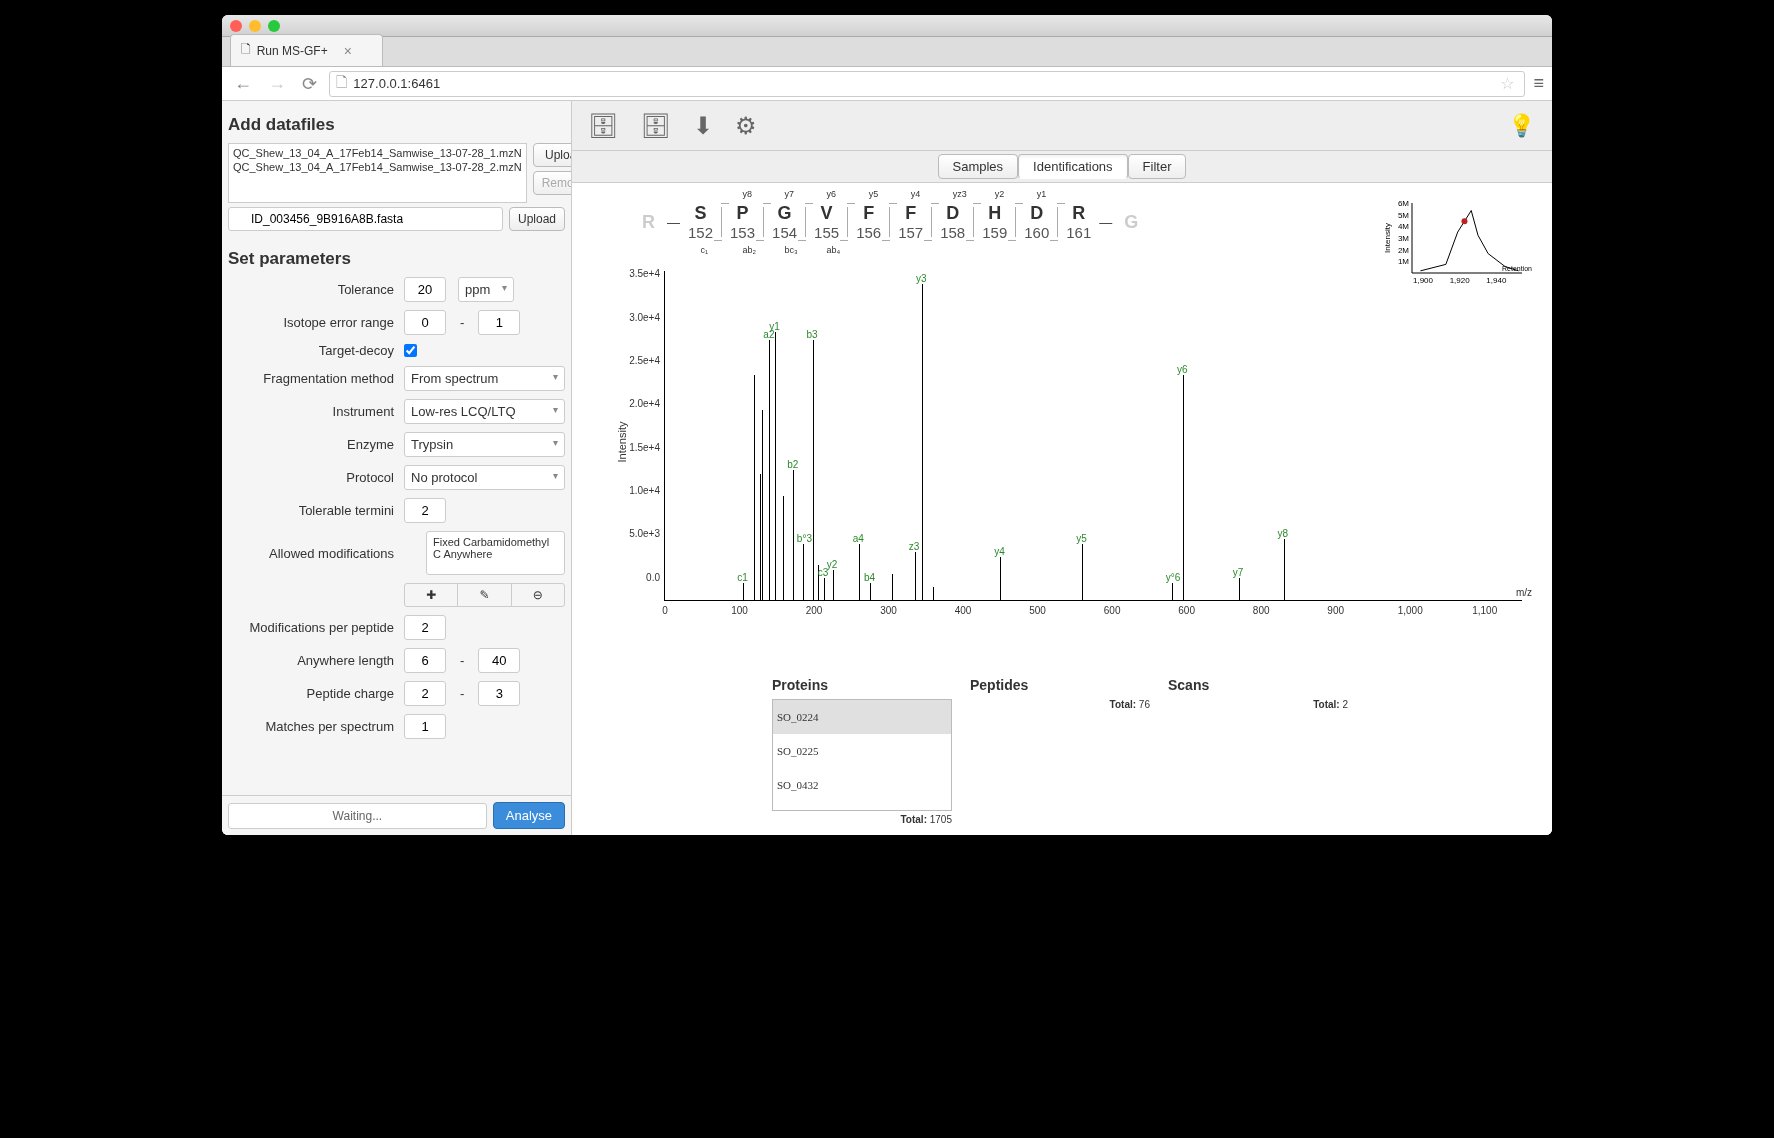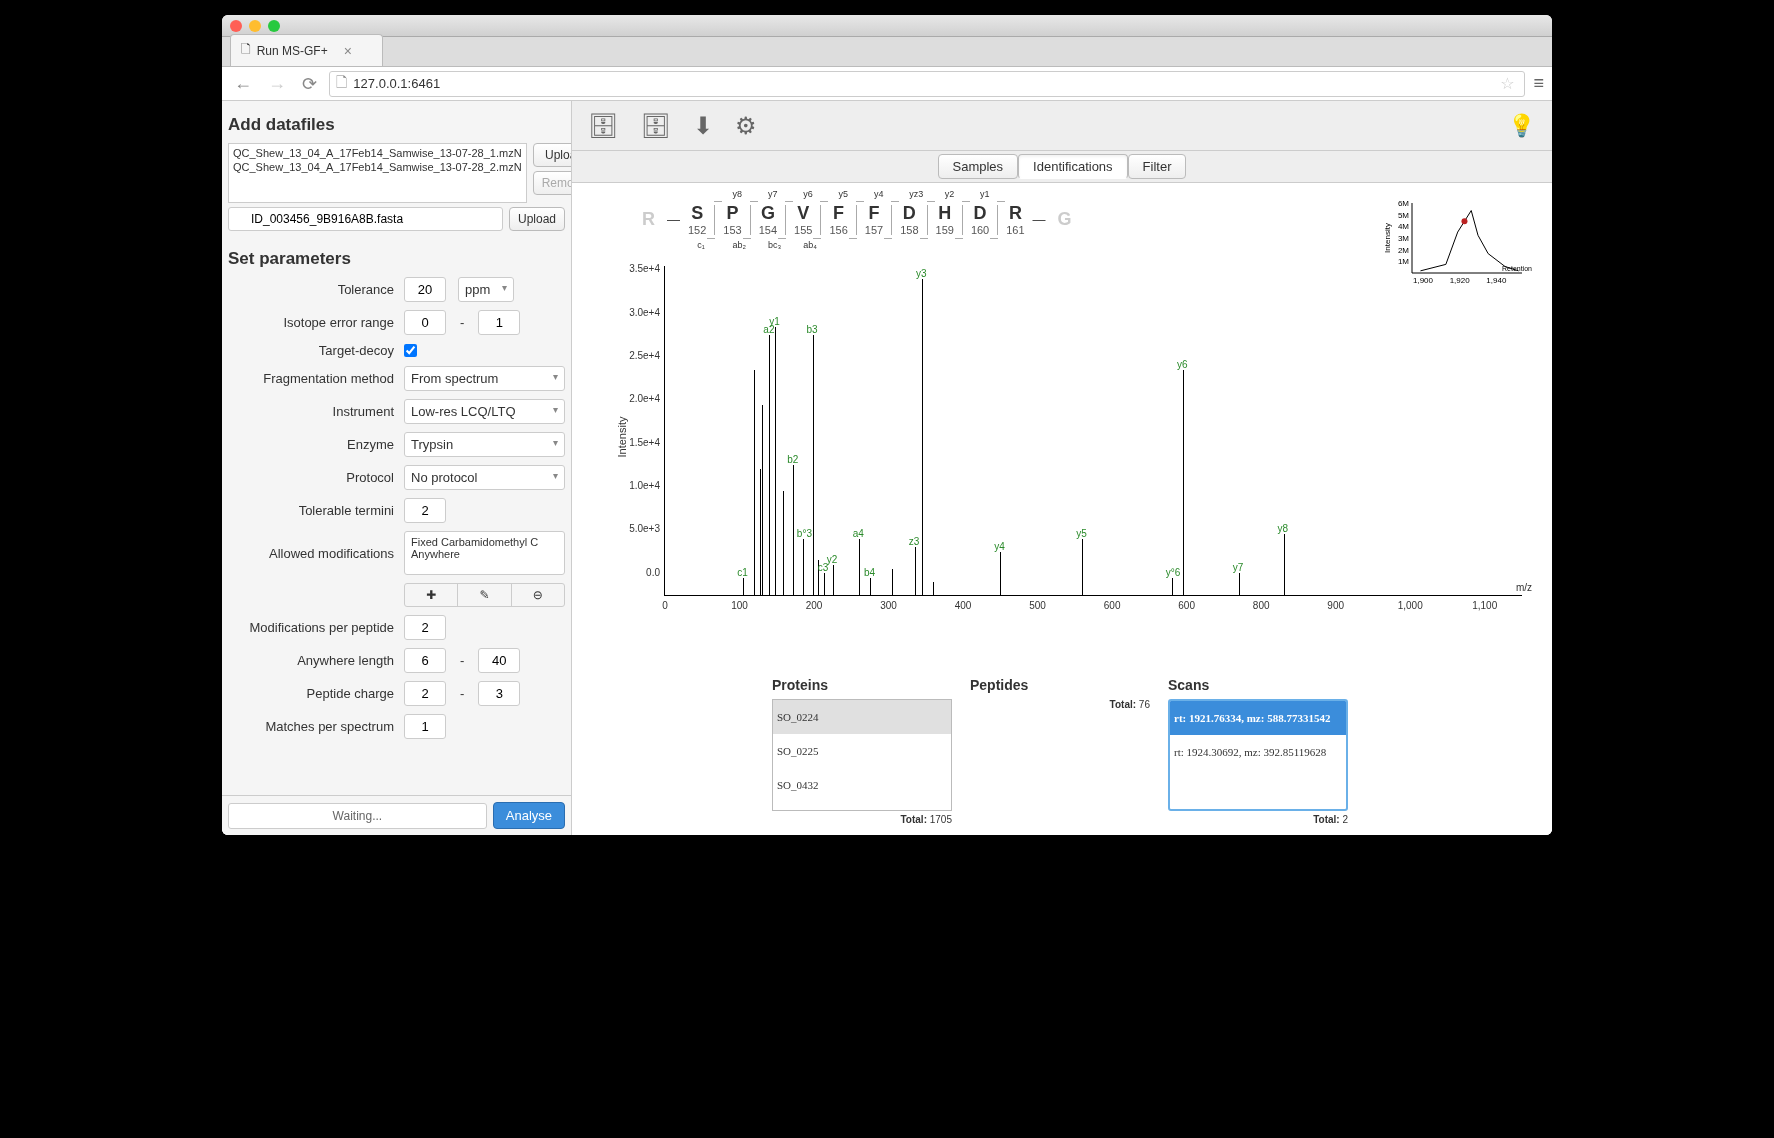--- a/index.html
+++ b/index.html
@@ -29,39 +29,39 @@
 .btn.disabled { color: #aaa; }
 .txt-in { background: #fff; border: 1px solid #ccc; border-radius: 3px; padding: 4px 22px; font-size: 12px; width: 100%; }
 .param-row { display: flex; align-items: center; margin-bottom: 8px; }
 .param-label { width: 176px; text-align: right; padding-right: 10px; font-size: 13px; }
 .param-ctrl { flex: 1; display: flex; gap: 12px; align-items: center; }
 .num-in { width: 42px; text-align: center; border: 1px solid #ccc; border-radius: 3px; padding: 4px; font-size: 13px; }
 .sel { flex: 1; border: 1px solid #ccc; border-radius: 3px; padding: 4px 6px; font-size: 13px; background: #fff; position: relative; }
 .sel::after { content: "▾"; position: absolute; right: 6px; color: #888; font-size: 10px; }
 .sel.small { flex: 0 0 56px; }
 .dash { padding: 0 2px; }
-.mod-box { flex: 1; background: #fff; border: 1px solid #ccc; border-radius: 3px; font-size: 11px; padding: 4px 6px; height: 44px; }
+.mod-box { flex: 1; background: #fff; border: 1px solid #ccc; border-radius: 3px; font-size: 11px; padding: 4px 6px; height: 44px; margin-left: 22px; }
 .mod-actions { flex: 1; display: flex; border: 1px solid #ccc; border-radius: 3px; overflow: hidden; }
 .mod-actions div { flex: 1; text-align: center; padding: 4px; border-right: 1px solid #ccc; font-size: 12px; }
 .mod-actions div:last-child { border-right: none; }
 .side-bottom { border-top: 1px solid #ccc; padding: 6px; display: flex; gap: 6px; align-items: center; }
 .progress { flex: 1; background: #fff; border: 1px solid #ccc; border-radius: 3px; height: 26px; display: flex; align-items: center; justify-content: center; font-size: 12px; color: #666; }
 .analyse { background: #3b8ddb; color: #fff; border: 1px solid #2a6db0; border-radius: 4px; padding: 5px 12px; font-size: 13px; }
 .main-area { flex: 1; display: flex; flex-direction: column; background: #fff; }
 .toolbar { height: 50px; background: #eee; border-bottom: 1px solid #ccc; display: flex; align-items: center; padding: 0 16px; gap: 22px; }
 .tool-icon { font-size: 24px; color: #666; }
 .lightbulb { margin-left: auto; font-size: 22px; color: #aaa; }
 .tabsrow { height: 32px; background: #eee; display: flex; justify-content: center; align-items: center; border-bottom: 1px solid #ccc; }
 .ptab { border: 1px solid #bbb; border-radius: 4px; padding: 4px 14px; font-size: 13px; background: linear-gradient(#fff,#eee); }
 .ptab.active { background: #fff; border-bottom-color: #fff; box-shadow: inset 0 2px 3px rgba(0,0,0,0.05); }
 .viz { flex: 1; position: relative; padding: 10px 20px; overflow: hidden; }
 .pepseq { display: flex; align-items: center; gap: 2px; margin: 10px 0 10px 40px; font-family: Arial; }
 .aa-block { display: flex; flex-direction: column; align-items: center; position: relative; padding: 0 6px; }
 .aa-letter { font-size: 18px; font-weight: bold; }
-.aa-num { font-size: 11px; color: #555; }
+.aa-num { font-size: 15px; color: #555; }
 .aa-term { color: #ccc; font-size: 18px; font-weight: bold; padding: 0 10px; }
 .aa-frag-top { position: absolute; top: -14px; left: 50%; font-size: 9px; color: #333; }
 .aa-frag-bot { position: absolute; bottom: -14px; left: 50%; font-size: 9px; color: #333; }
 .aa-divider { width: 1px; height: 30px; background: #aaa; align-self: center; position: relative; }
 .aa-divider::before { content: ""; position: absolute; top: -4px; left: 0; width: 8px; height: 1px; background: #aaa; }
 .aa-divider::after { content: ""; position: absolute; bottom: -4px; right: 0; width: 8px; height: 1px; background: #aaa; }
 .spectrum { position: relative; height: 350px; margin-top: 30px; margin-left: 20px; }
 .spec-yaxis { position: absolute; left: 0; top: 0; bottom: 20px; width: 48px; }
 .spec-ylabel { position: absolute; left: -10px; top: 50%; transform: rotate(-90deg); transform-origin: center; font-size: 11px; }
 .ytick { position: absolute; right: 0; font-size: 10px; text-align: right; width: 48px; transform: translateY(-50%); }
@@ -421,22 +421,18 @@
               <div>SO_2593</div>
             </div>
             <div class="list-total"><b>Total:</b> 1705</div>
           </div>
           <div class="list-col">
             <h4>Peptides</h4>
             <div class="list-total"><b>Total:</b> 76</div>
           </div>
           <div class="list-col">
             <h4>Scans</h4>
-            <div class="list-box sel-box">
-              <div class="hl-row">rt: 1921.76334, mz: 588.77331542</div>
-              <div>rt: 1924.30692, mz: 392.85119628</div>
-            </div>
             <div class="list-total"><b>Total:</b> 2</div>
           </div>
         </div>
     </div>
   </div>
 </div>
 
 </body></html>

